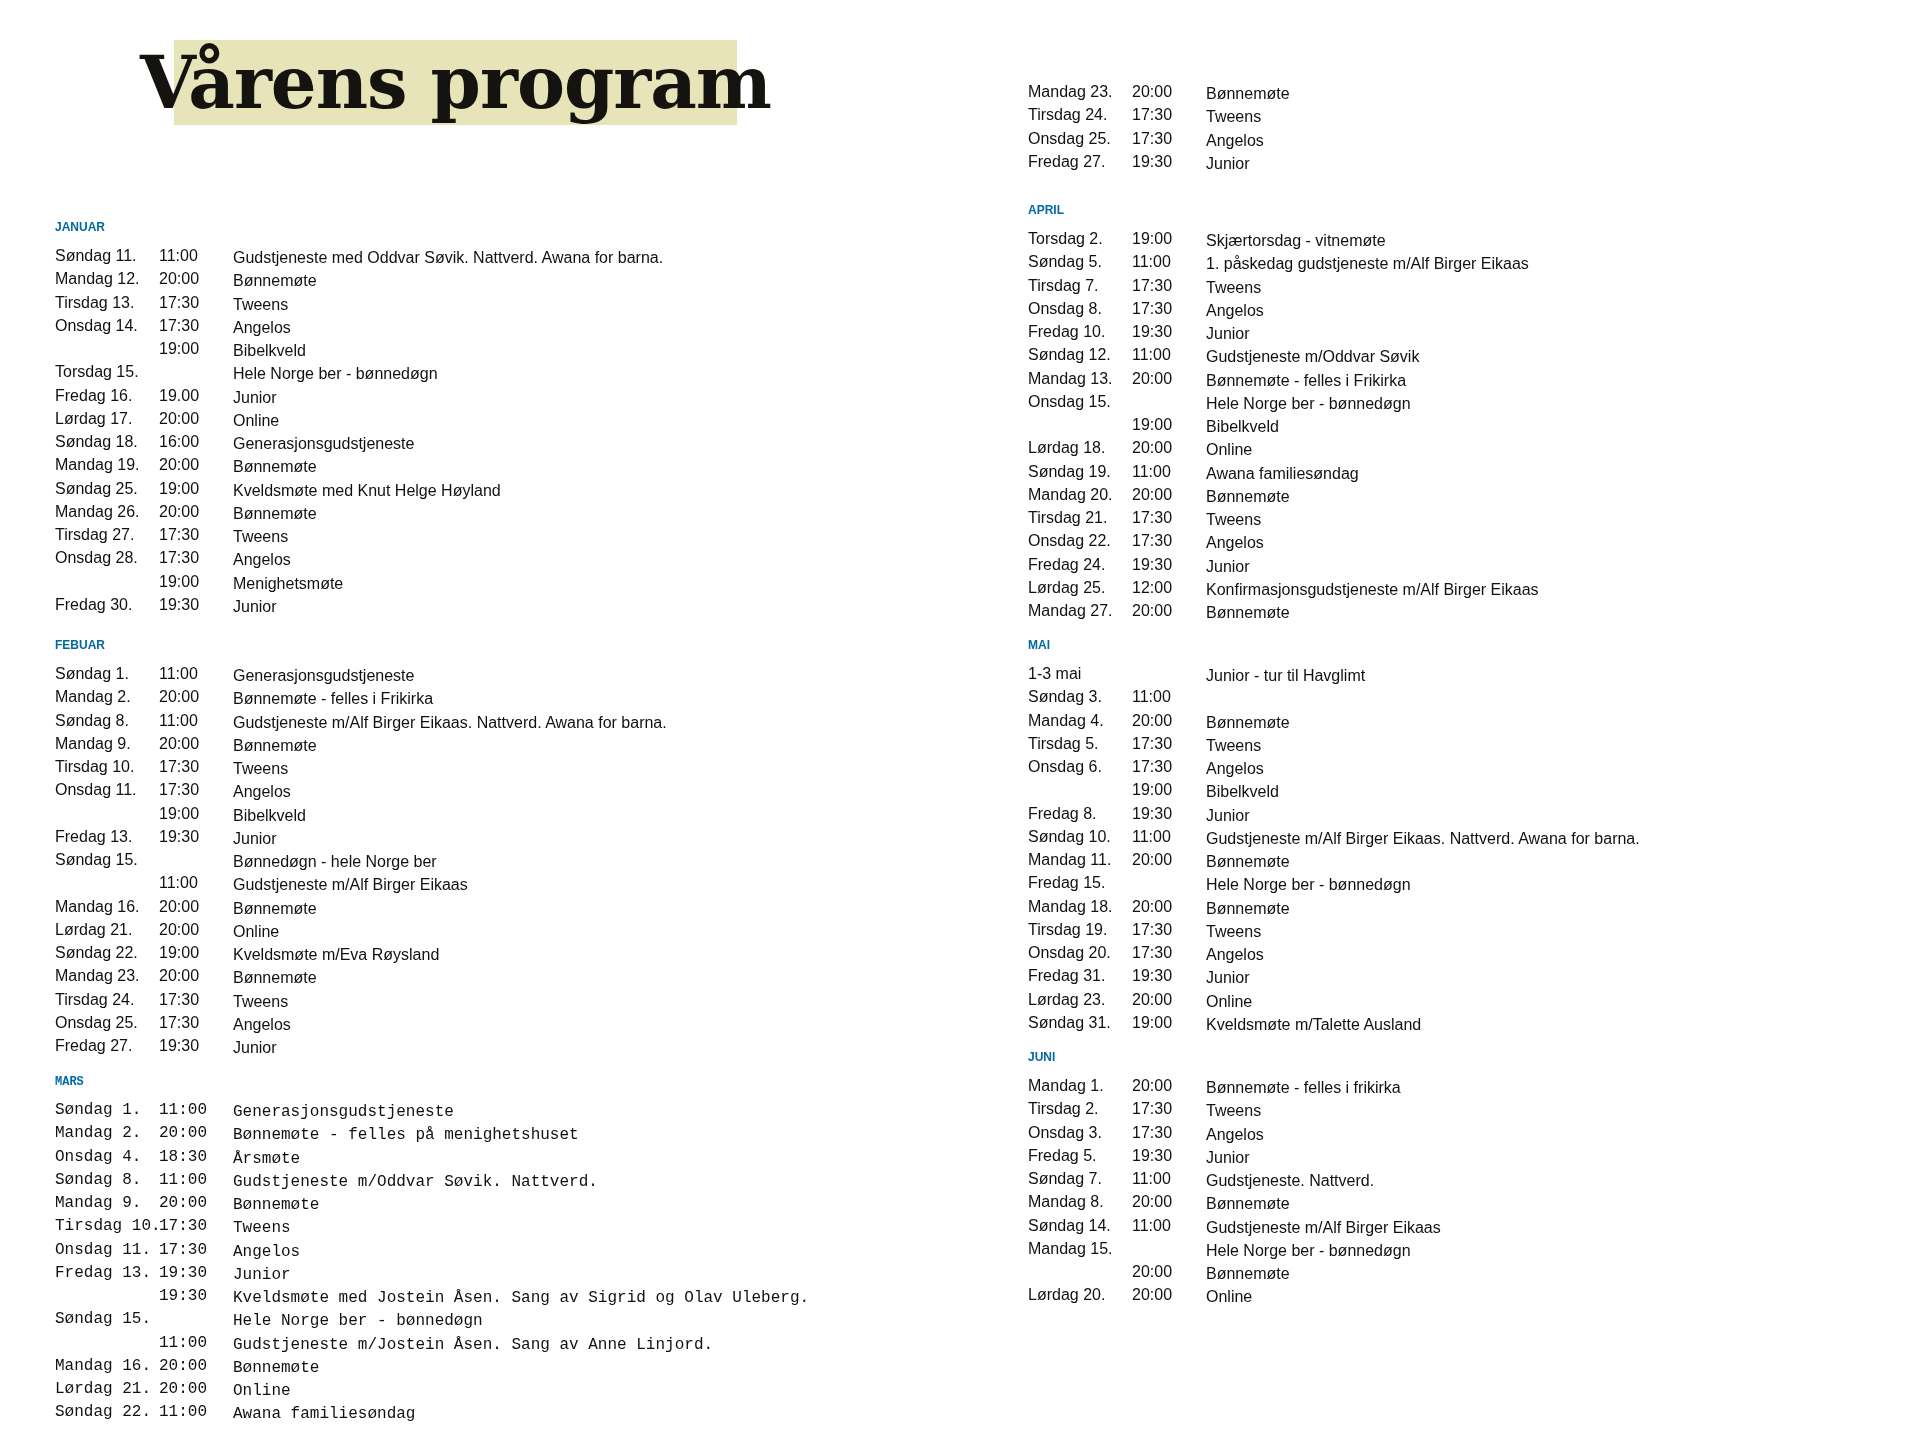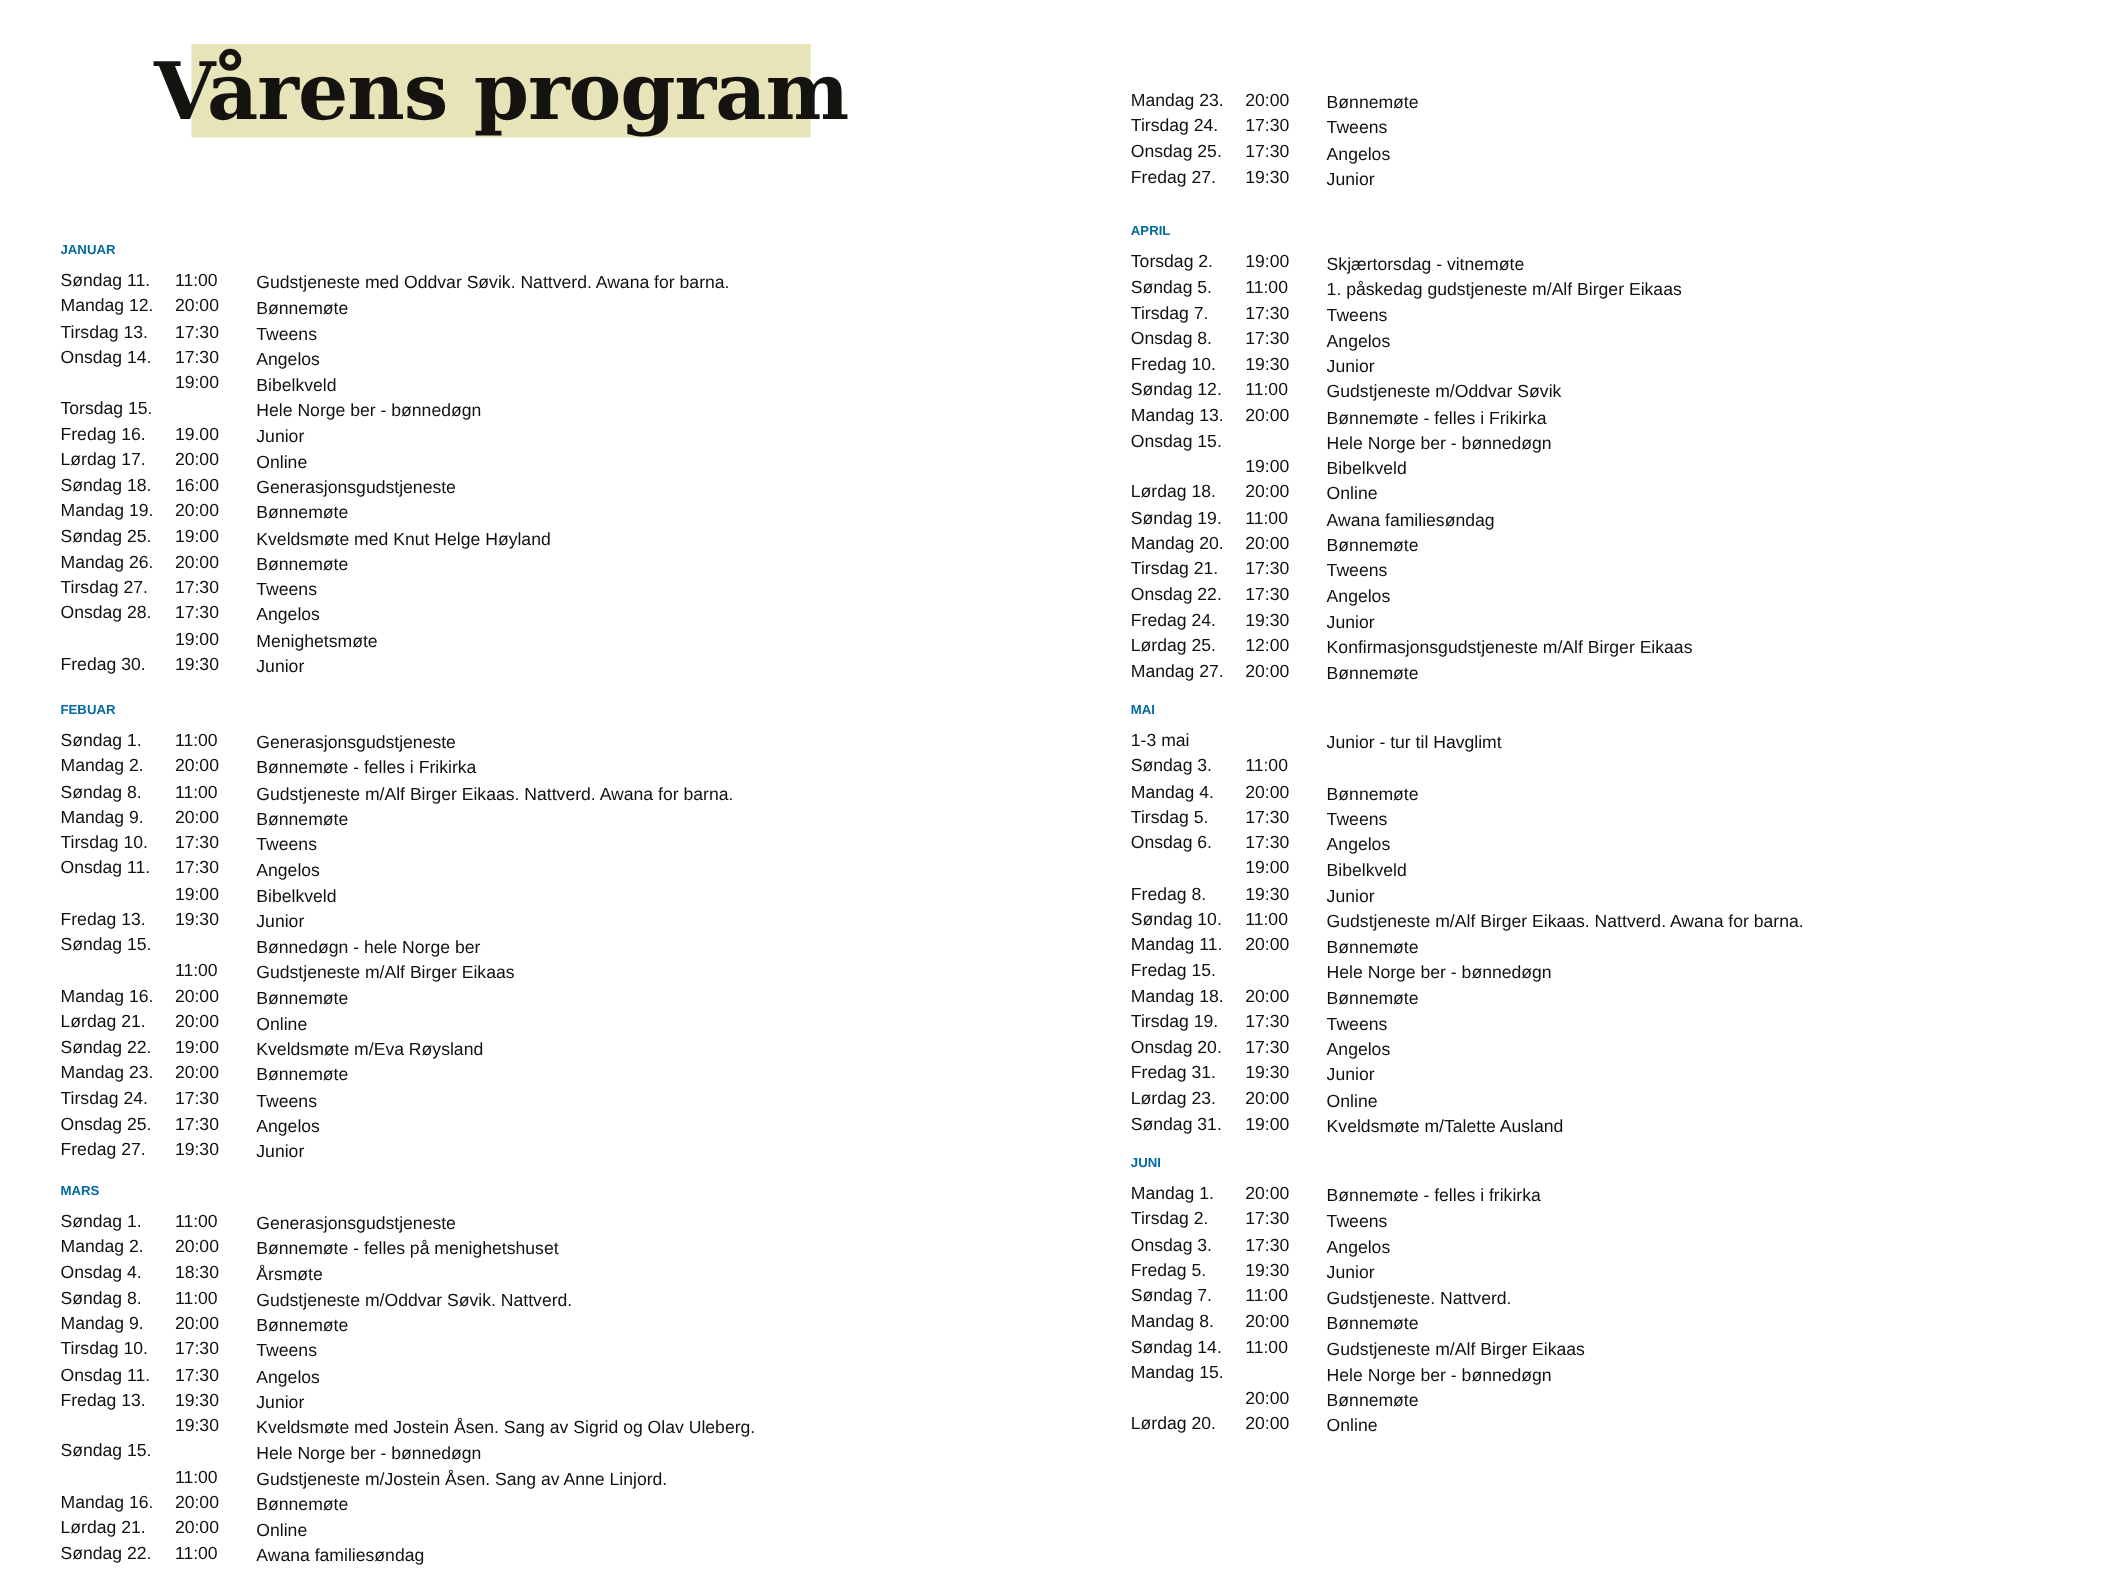--- a/index.html
+++ b/index.html
@@ -32,21 +32,21 @@
 
   
   .col { position:absolute; top:0; height:1220px; }
   .col-left  { left:55px;  width:960px; }
   .col-right { left:1028px; width:880px; }
 
   .month-section { position:absolute; left:0; width:100%; }
 
   .col-left  .sec-0 { top:216px; }
   .col-left  .sec-1 { top:634px; }
-  .col-left  .sec-2 { top:1071px; }
+  .col-left  .sec-2 { top:1071px;font-family:Liberation Mono, monospace; }
 
   .col-right .sec-0 { top:80px; }
   .col-right .sec-1 { top:199px; }
   .col-right .sec-2 { top:634px; }
   .col-right .sec-3 { top:1046px; }
 
   .month-header {
     margin:0 0 5px 0;
     font-size:12px;
     font-weight:bold;

